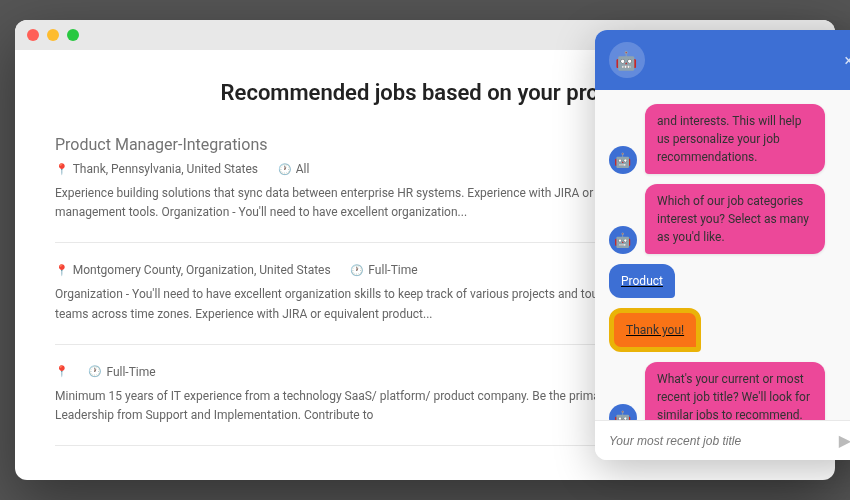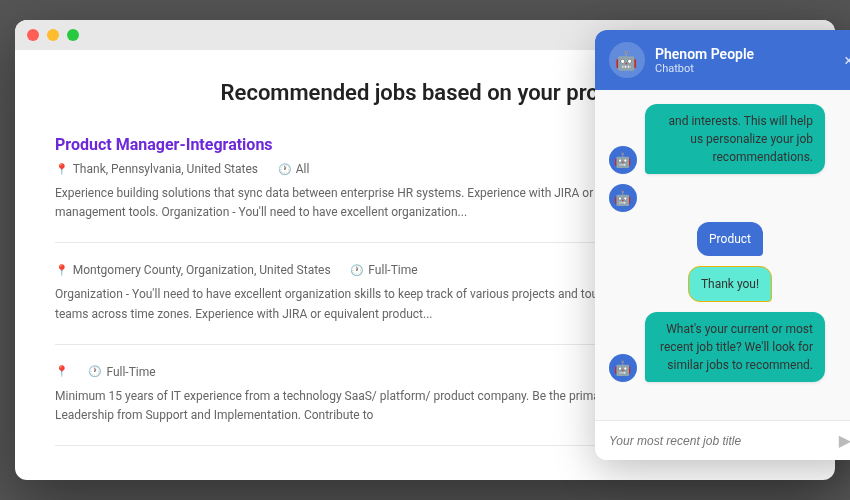--- a/index.html
+++ b/index.html
@@ -57,22 +57,22 @@
     }
 
     .job-card {
       border-bottom: 1px solid #e8e8e8;
       padding-bottom: 20px;
       margin-bottom: 20px;
     }
 
     .job-title {
       font-size: 16px;
-      font-weight: 700;
-      color: #6d28d9;
+      font-weight: 400;
+      color: #737373;
       margin-bottom: 8px;
       margin-top: 16px;
     }
 
     .job-meta {
       display: flex;
       align-items: center;
       gap: 20px;
       margin-bottom: 8px;
     }
@@ -167,21 +167,22 @@
       display: flex;
       align-items: flex-end;
       gap: 8px;
     }
 
     .message-row.bot {
       justify-content: flex-start;
     }
 
     .message-row.user {
-      justify-content: center;
+      justify-content: flex-start;
+      text-decoration: underline;
     }
 
     .bot-avatar-small {
       width: 28px;
       height: 28px;
       background: #3d6fd4;
       border-radius: 50%;
       display: flex;
       align-items: center;
       justify-content: center;
@@ -192,37 +193,36 @@
 
     .message-bubble {
       max-width: 180px;
       padding: 8px 12px;
       border-radius: 12px;
       font-size: 12px;
       line-height: 1.5;
     }
 
     .bot-bubble {
-      background: #14b8a6;
+      background: #ec4899;
       color: #333;
       border-bottom-left-radius: 4px;
       box-shadow: 0 1px 3px rgba(0,0,0,0.1);
-      text-align: right;
     }
 
     .user-bubble {
       background: #3d6fd4;
       color: #fff;
       border-bottom-right-radius: 4px;
     }
 
     .user-bubble-outline {
-      background: #5eead4;
+      background: #f97316;
       color: #333;
-      border: 1px solid #eab308;
+      border: 5px solid #eab308;
       border-bottom-right-radius: 4px;
     }
 
     .chatbot-input-area {
       padding: 10px 14px;
       border-top: 1px solid #e8e8e8;
       background: #fff;
       display: flex;
       align-items: center;
       gap: 8px;
@@ -297,36 +297,33 @@
           <span>Full-Time</span>
         </div>
       </div>
       <div class="job-description">Minimum 15 years of IT experience from a technology SaaS/ platform/ product company. Be the primary feedback loop to Product Leadership from Support and Implementation. Contribute to</div>
     </div>
   </div>
 
   <div class="chatbot-widget">
     <div class="chatbot-header">
       <div class="chatbot-avatar">🤖</div>
-      <div>
-        <div class="chatbot-title">Phenom People</div>
-        <div class="chatbot-subtitle">Chatbot</div>
-      </div>
       <div class="chatbot-close">×</div>
     </div>
 
     <div class="chatbot-messages">
 
       <div class="message-row bot">
         <div class="bot-avatar-small">🤖</div>
         <div class="message-bubble bot-bubble">and interests. This will help us personalize your job recommendations.</div>
       </div>
 
       <div class="message-row bot">
         <div class="bot-avatar-small">🤖</div>
+        <div class="message-bubble bot-bubble">Which of our job categories interest you? Select as many as you'd like.</div>
       </div>
 
       <div class="message-row user">
         <div class="message-bubble user-bubble">Product</div>
       </div>
 
       <div class="message-row user">
         <div class="message-bubble user-bubble-outline">Thank you!</div>
       </div>
 

